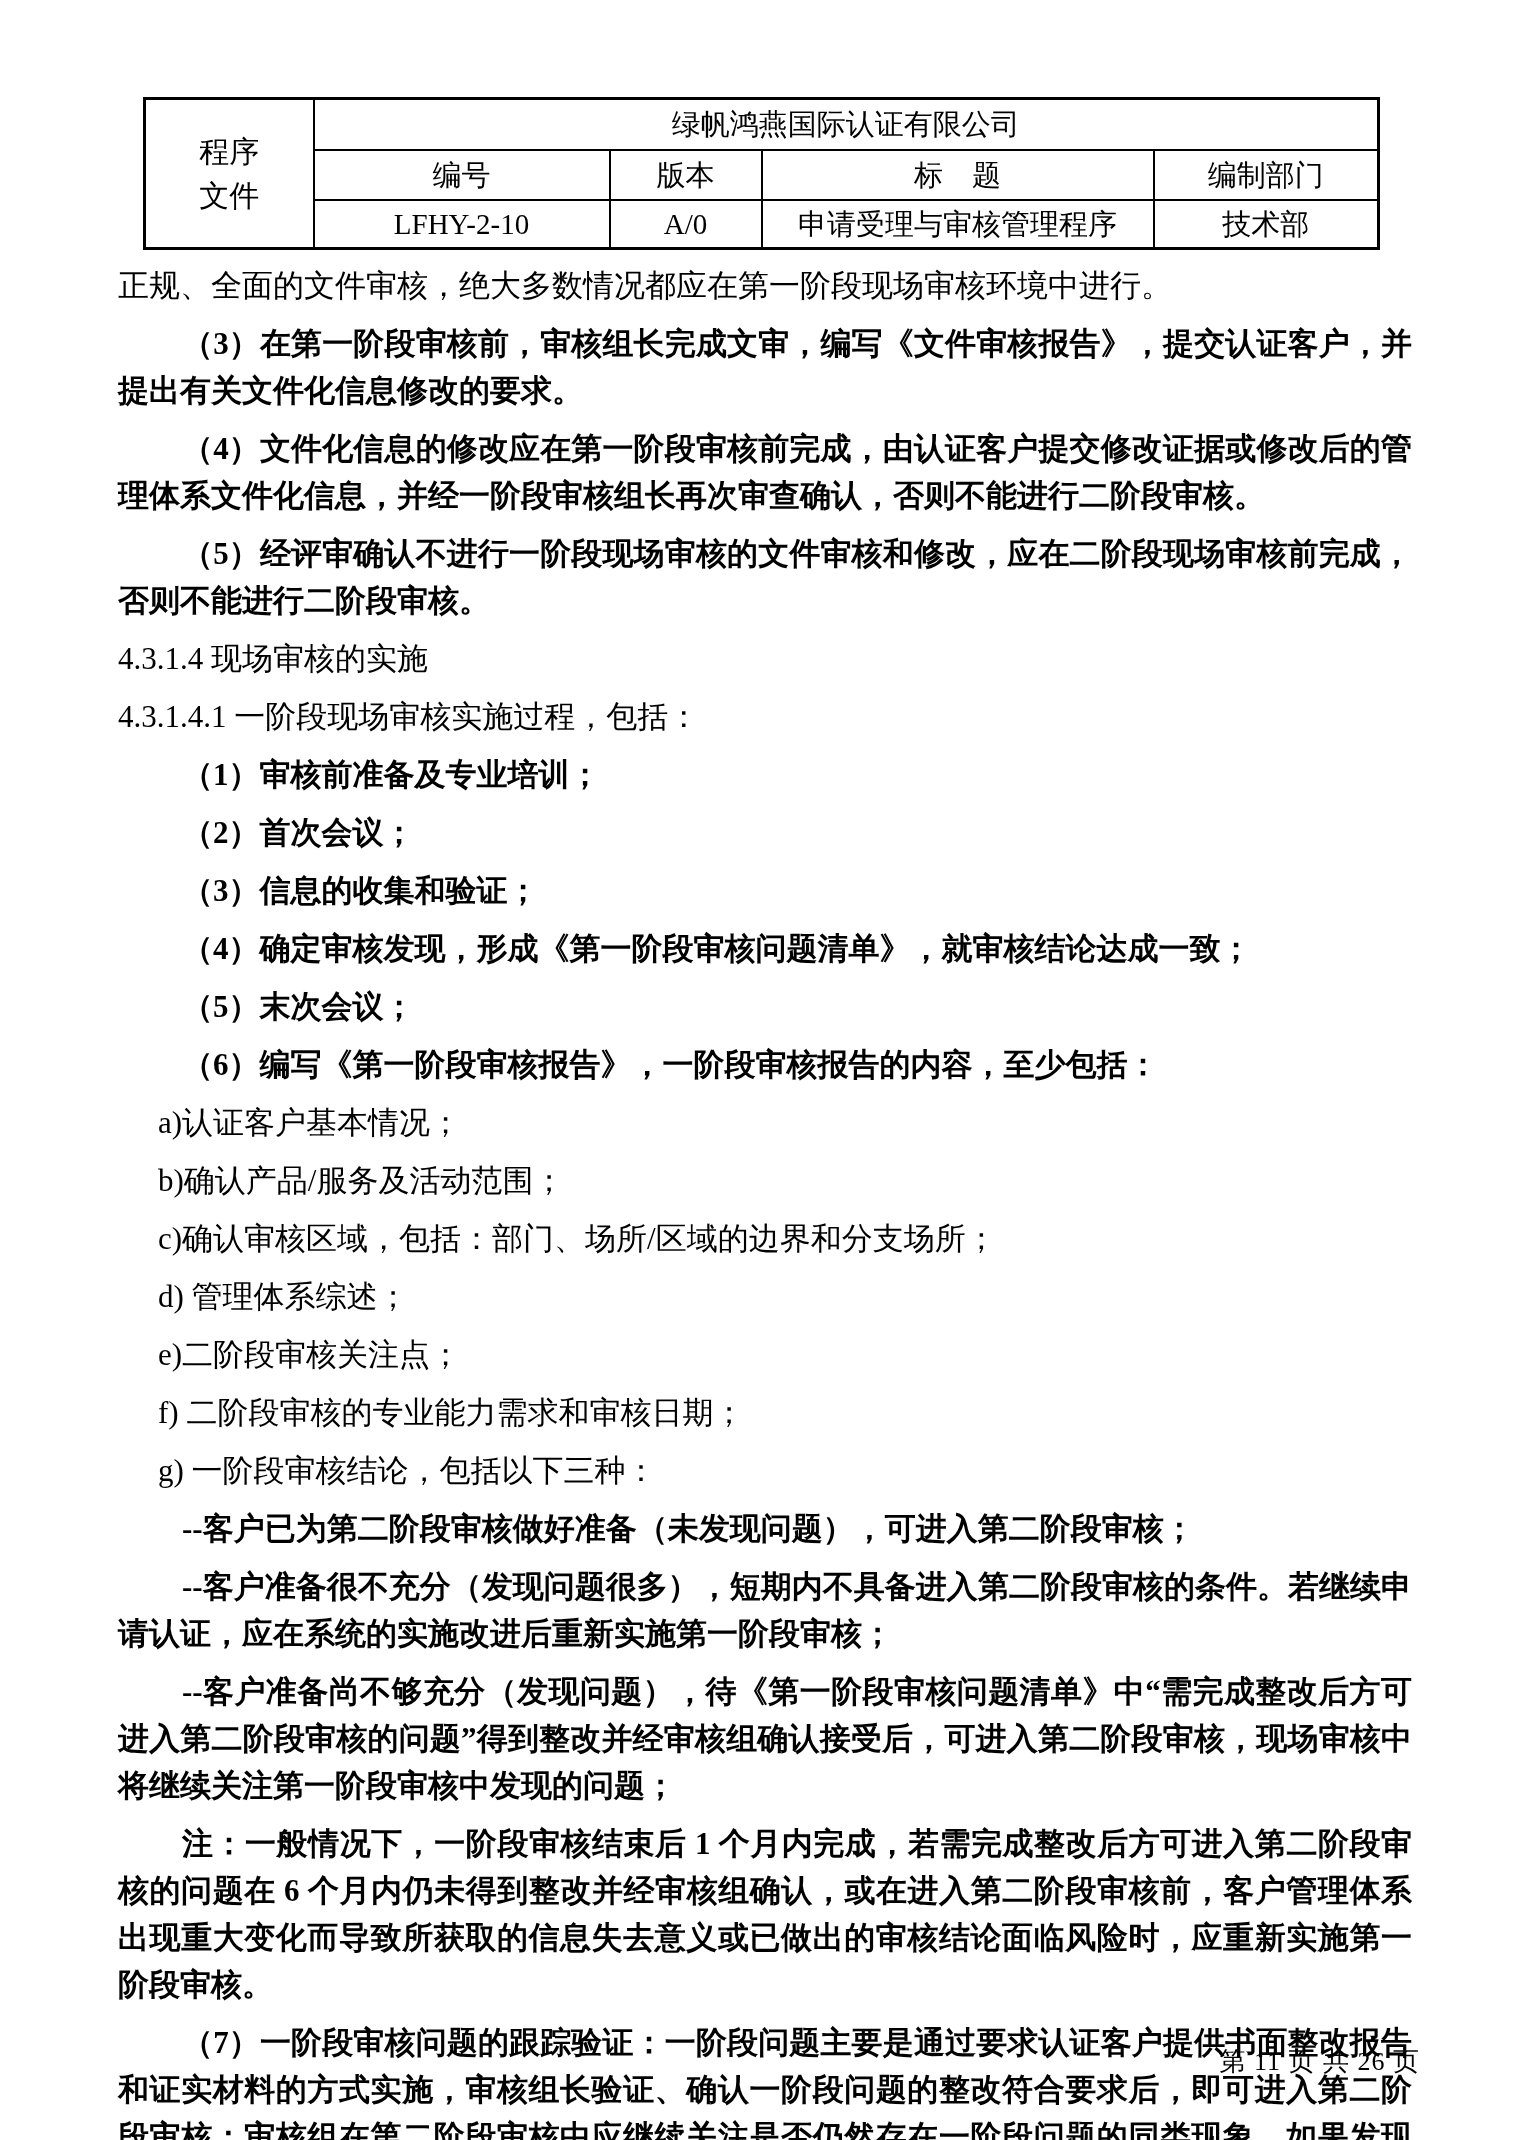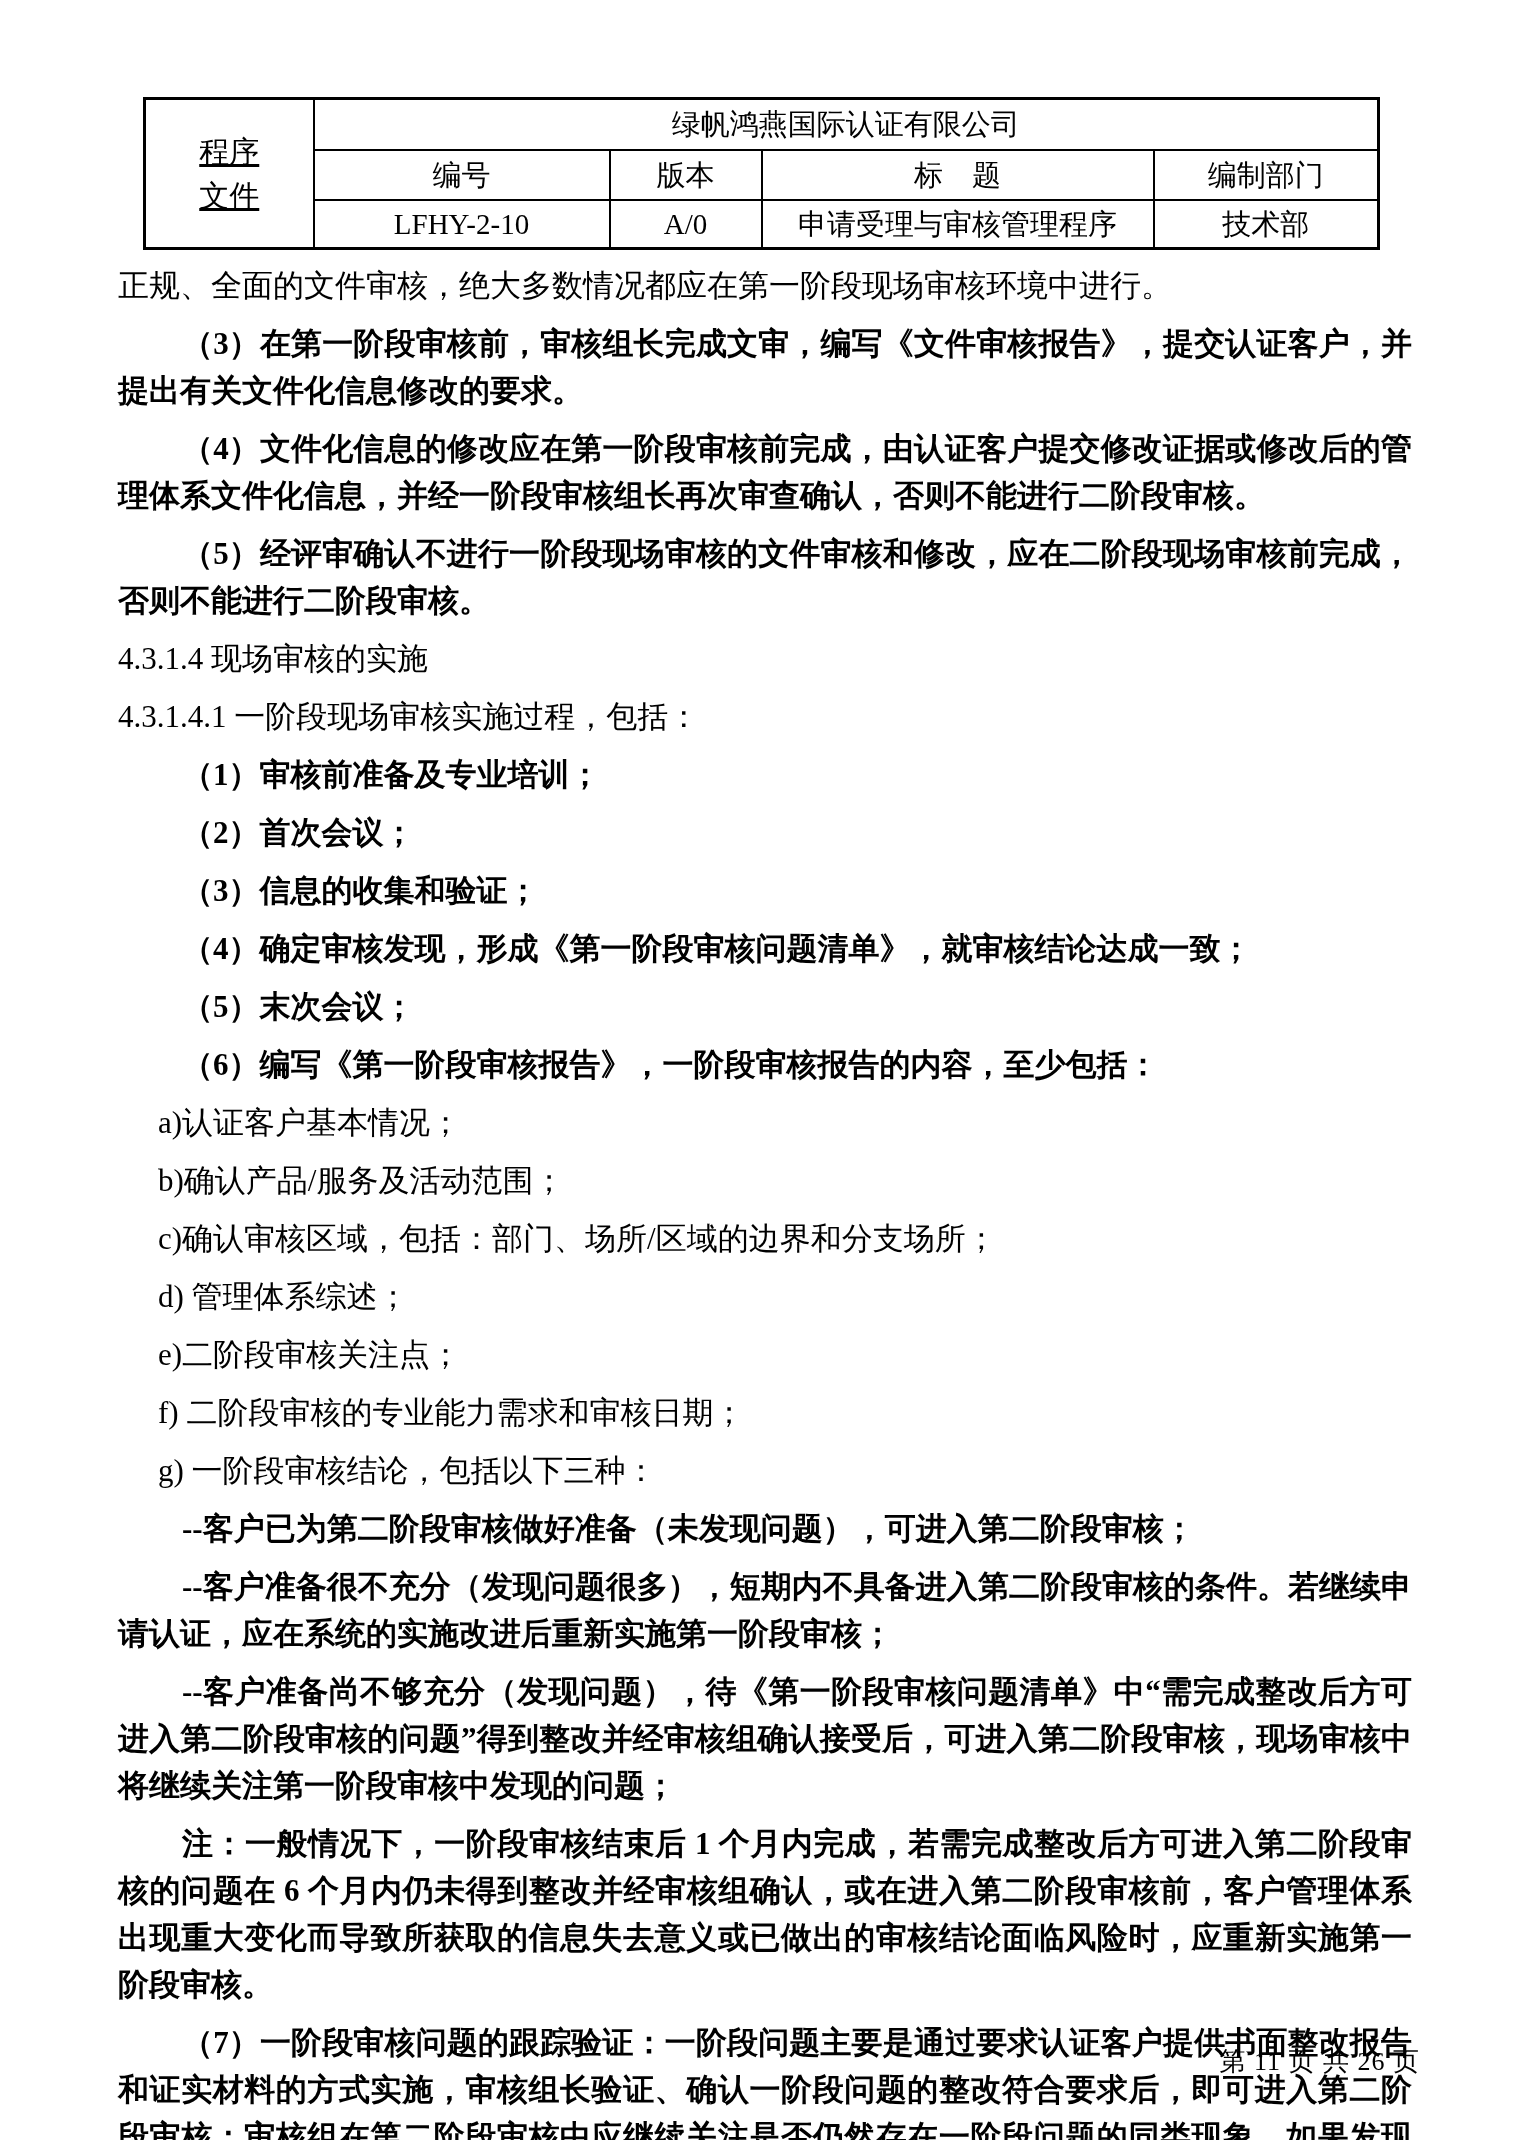--- a/index.html
+++ b/index.html
@@ -36,21 +36,20 @@
     overflow: hidden;
     white-space: nowrap;
   }
   td.label-cell span {
     display: inline-block;
     width: 66px;
     white-space: normal;
     font-size: 30px;
     line-height: 1.45;
     text-align: center;
-    text-decoration: underline;
   }
   td.company-cell {
     font-size: 30px;
     height: 49px;
   }
   tr.hdr-row td { height: 48px; text-align: center; }
   tr.val-row td { height: 46px; margin-left: 36px; }
 
   
   .body-text {

